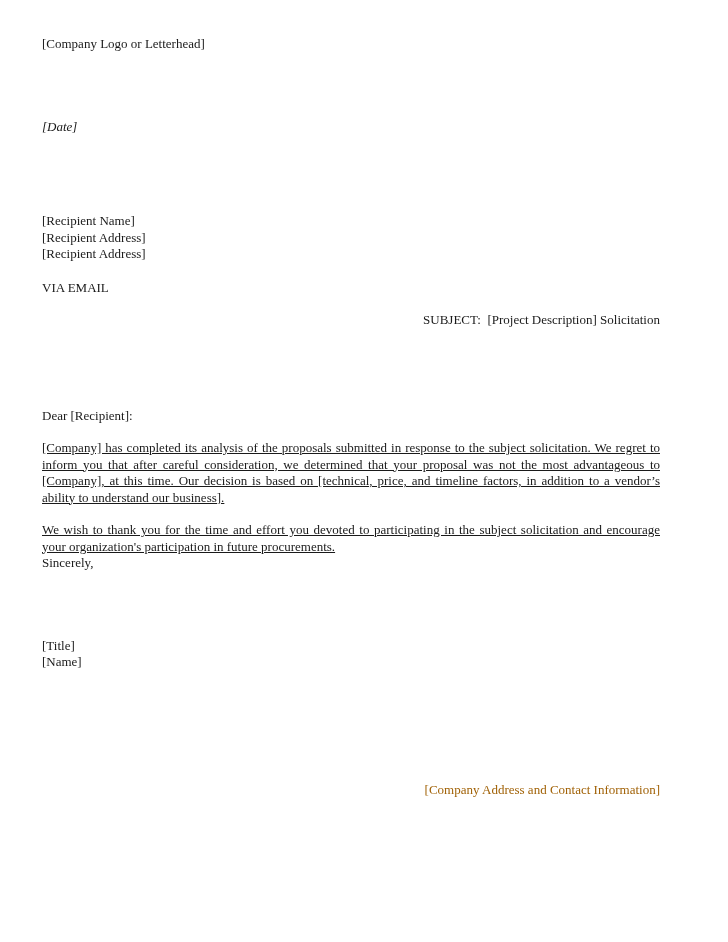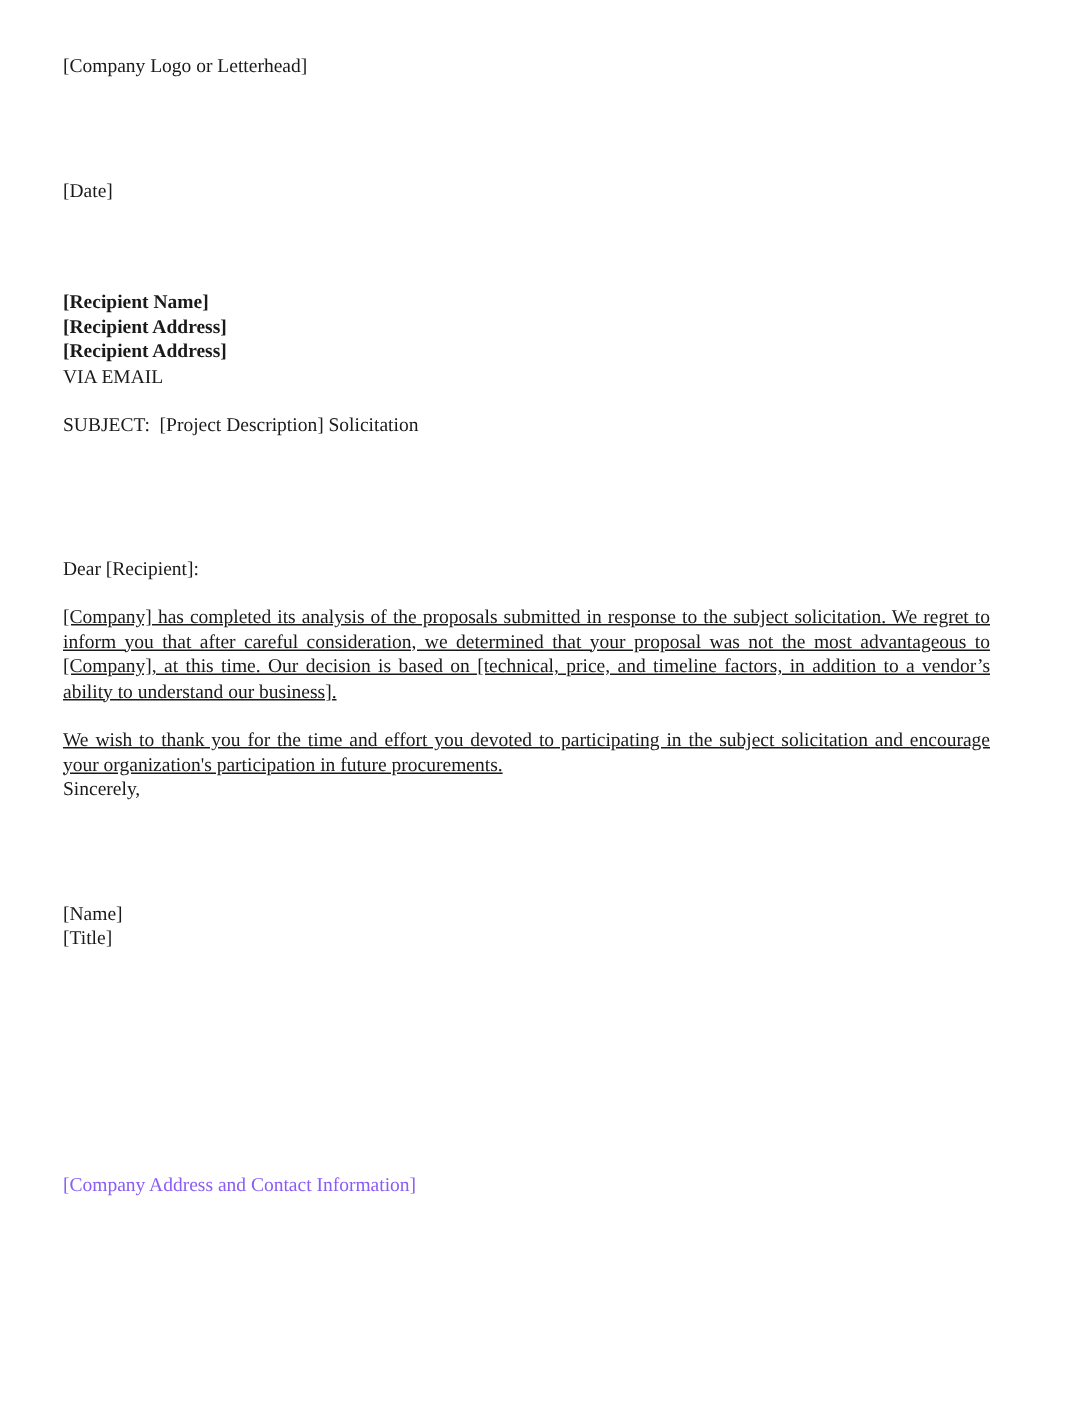--- a/index.html
+++ b/index.html
@@ -15,41 +15,41 @@
     box-sizing: border-box;
     padding: 36px 68px 0 42px;
     font-family: "Liberation Serif", "DejaVu Serif", serif;
     font-size: 13px;
     line-height: 16.5px;
     color: #1a1a1a;
     overflow: hidden;
   }
   .block { margin: 0; }
   .letterhead { margin-top: 0; }
-  .date-line { margin-top: 66px; }
-  .recipient-block { margin-top: 58px; font-weight: bold; }
+  .date-line { margin-top: 66px; font-style: italic; }
+  .recipient-block { margin-top: 78px; }
   .recipient-block div { margin: 0; }
-  .via-line { }
-  .subject-line { margin-top: 16px; white-space: pre-wrap; }
+  .via-line { margin-top: 17px; }
+  .subject-line { margin-top: 16px; white-space: pre-wrap; text-align: right; }
   .salutation { margin-top: 79px; }
   .body-paragraph {
     margin: 16px 0 0 0;
     text-align: justify;
     text-decoration: underline;
   }
   .closing { }
   .signature-block { margin-top: 66px; }
   .signature-block div { margin: 0; }
   .footer-line {
     position: absolute;
     top: 782px;
     left: 42px;
     width: 618px;
-    text-align: left;
-    color: #8b5cf6;
+    text-align: right;
+    color: #a16207;
   }
 </style>
 </head>
 <body>
 
 <div class="page">
 
   <div class="block letterhead">[Company Logo or Letterhead]</div>
 
   <div class="block date-line">[Date]</div>
@@ -66,19 +66,19 @@
 
   <div class="block salutation">Dear [Recipient]:</div>
 
   <p class="body-paragraph">[Company] has completed its analysis of the proposals submitted in response to the subject solicitation. We regret to inform you that after careful consideration, we determined that your proposal was not the most advantageous to [Company], at this time.  Our decision is based on [technical, price, and timeline factors, in addition to a vendor’s ability to understand our business].</p>
 
   <p class="body-paragraph">We wish to thank you for the time and effort you devoted to participating in the subject solicitation and encourage your organization's participation in future procurements.</p>
 
   <div class="block closing">Sincerely,</div>
 
   <div class="signature-block">
+    <div>[Title]</div>
     <div>[Name]</div>
-    <div>[Title]</div>
   </div>
 
   <div class="footer-line">[Company Address and Contact Information]</div>
 
 </div>
 
 </body></html>

